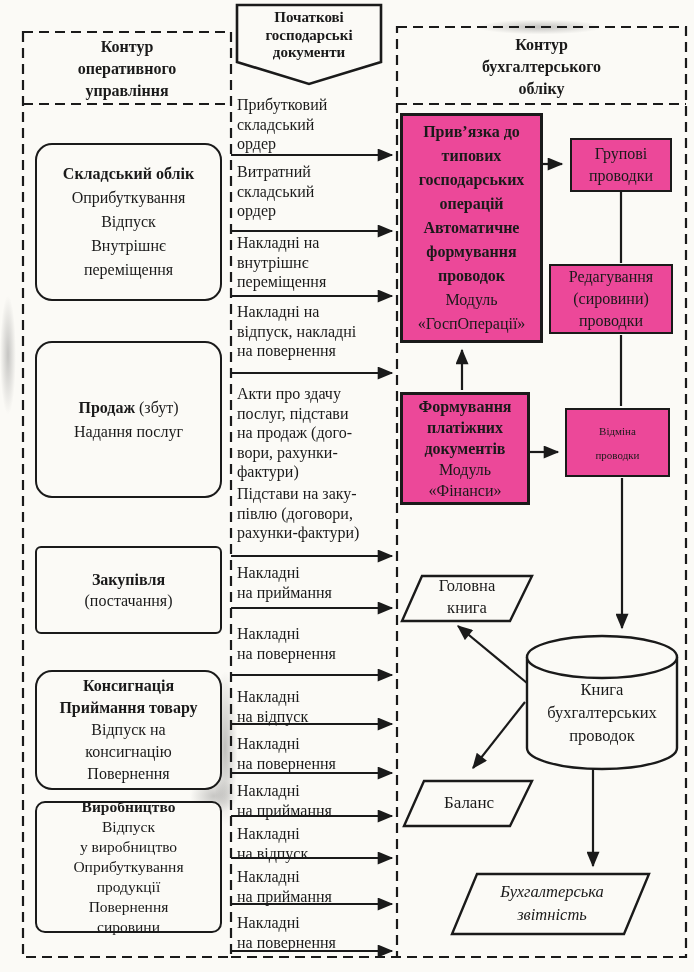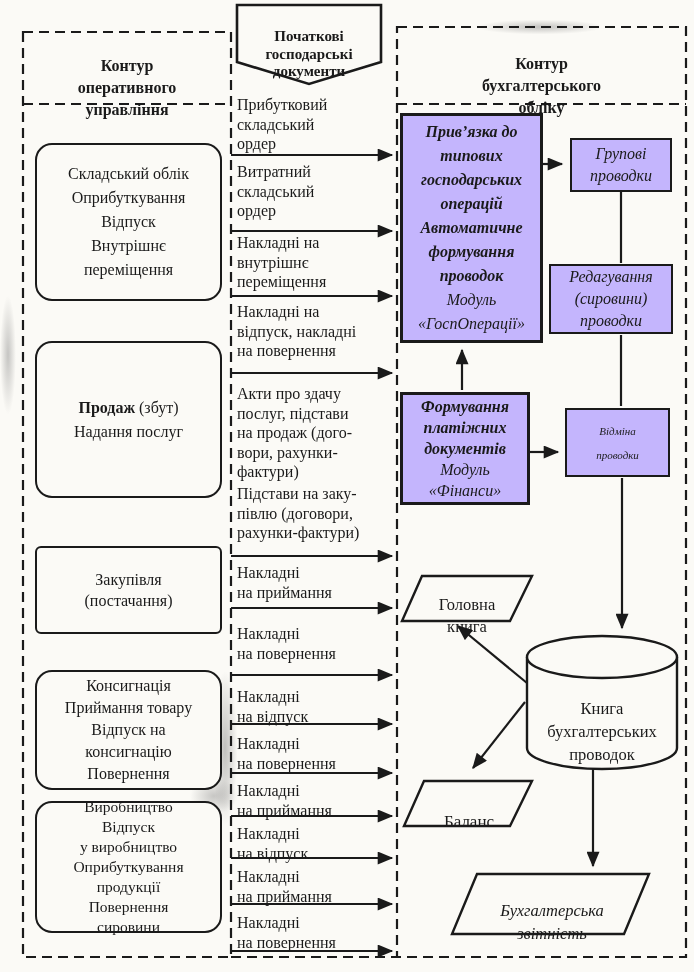--- a/index.html
+++ b/index.html
@@ -1,33 +1,33 @@
 <!DOCTYPE html>
 <html><head>
 <meta charset="utf-8">
 <style>
   html,body{margin:0;padding:0;background:#e8e6e0;}
   .page{position:relative;width:694px;height:972px;background:#fbfaf6;
         font-family:"Liberation Serif",serif;color:#1a1a1a;overflow:hidden;}
   .page svg.overlay{position:absolute;left:0;top:0;z-index:1;}
-  .txt{position:absolute;z-index:2;white-space:pre-line;margin-top:19px;}
+  .txt{position:absolute;z-index:2;white-space:pre-line;}
   .ctr{text-align:center;}
   .b{font-weight:bold;}
   
   .lbox{position:absolute;left:35px;width:187px;box-sizing:border-box;z-index:2;
         border:2.5px solid #1a1a1a;border-radius:17px;background:#fbfaf6;
         display:flex;flex-direction:column;justify-content:center;align-items:center;
         text-align:center;white-space:pre-line;}
-  .lbox .bt{font-weight:normal;font-size:16px;line-height:24px;text-align:right;}
+  .lbox .bt{font-weight:bold;font-size:16px;line-height:24px;text-align:right;}
   .lbox .bi{font-size:16px;line-height:24px;}
   
   .rbox{position:absolute;box-sizing:border-box;z-index:2;
-        border:2.5px solid #1a1a1a;background:#c4b5fd;
+        border:2.5px solid #1a1a1a;background:#ec4899;
         display:flex;flex-direction:column;justify-content:center;align-items:center;
-        text-align:center;white-space:pre-line;font-style:italic;}
+        text-align:center;white-space:pre-line;}
   .rbox .bt{font-weight:bold;font-size:16px;line-height:23px;}
   .rbox .bi{font-size:16px;line-height:23px;}
   
   .doc{position:absolute;left:237px;width:158px;z-index:2;font-size:16px;
        line-height:19.5px;white-space:pre-line;}
   .smudge{position:absolute;z-index:0;pointer-events:none;}
 </style>
 </head>
 <body>
 
@@ -129,21 +129,21 @@
   </div>
 
   <div class="lbox" style="top:670px;height:120px;">
     <div class="bt" style="line-height:22px;">Консигнація</div>
     <div class="bt" style="line-height:22px;">Приймання товару</div>
     <div class="bi" style="line-height:22px;">Відпуск на
 консигнацію</div>
     <div class="bi" style="line-height:22px;">Повернення</div>
   </div>
 
-  <div class="lbox" style="top:801px;height:132px;">
+  <div class="lbox" style="top:801px;height:132px;border-radius:10px;">
     <div class="bt" style="font-size:15.5px;line-height:20px;">Виробництво</div>
     <div class="bi" style="font-size:15.5px;line-height:20px;">Відпуск
 у виробництво</div>
     <div class="bi" style="font-size:15.5px;line-height:20px;">Оприбуткування
 продукції</div>
     <div class="bi" style="font-size:15.5px;line-height:20px;">Повернення
 сировини</div>
   </div>
 
   <div class="doc" style="top:95px;">Прибутковий

